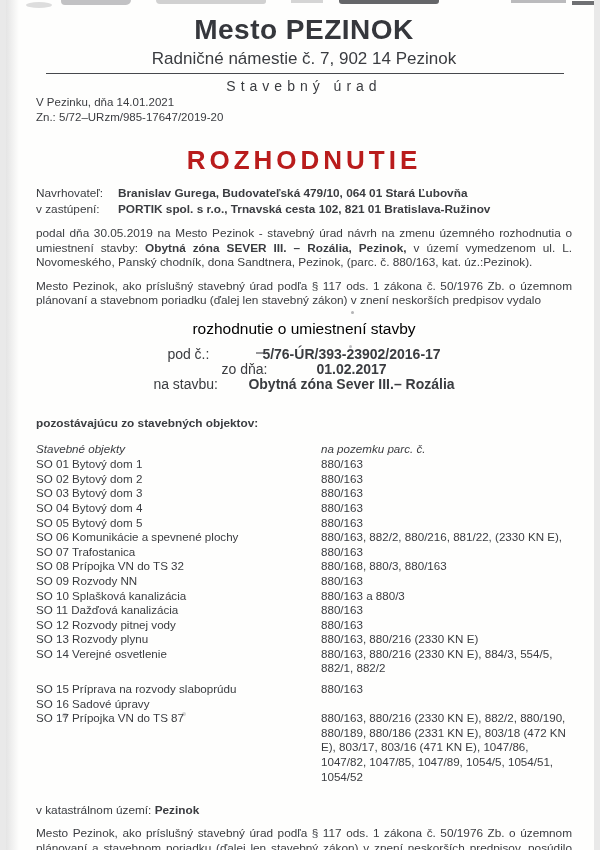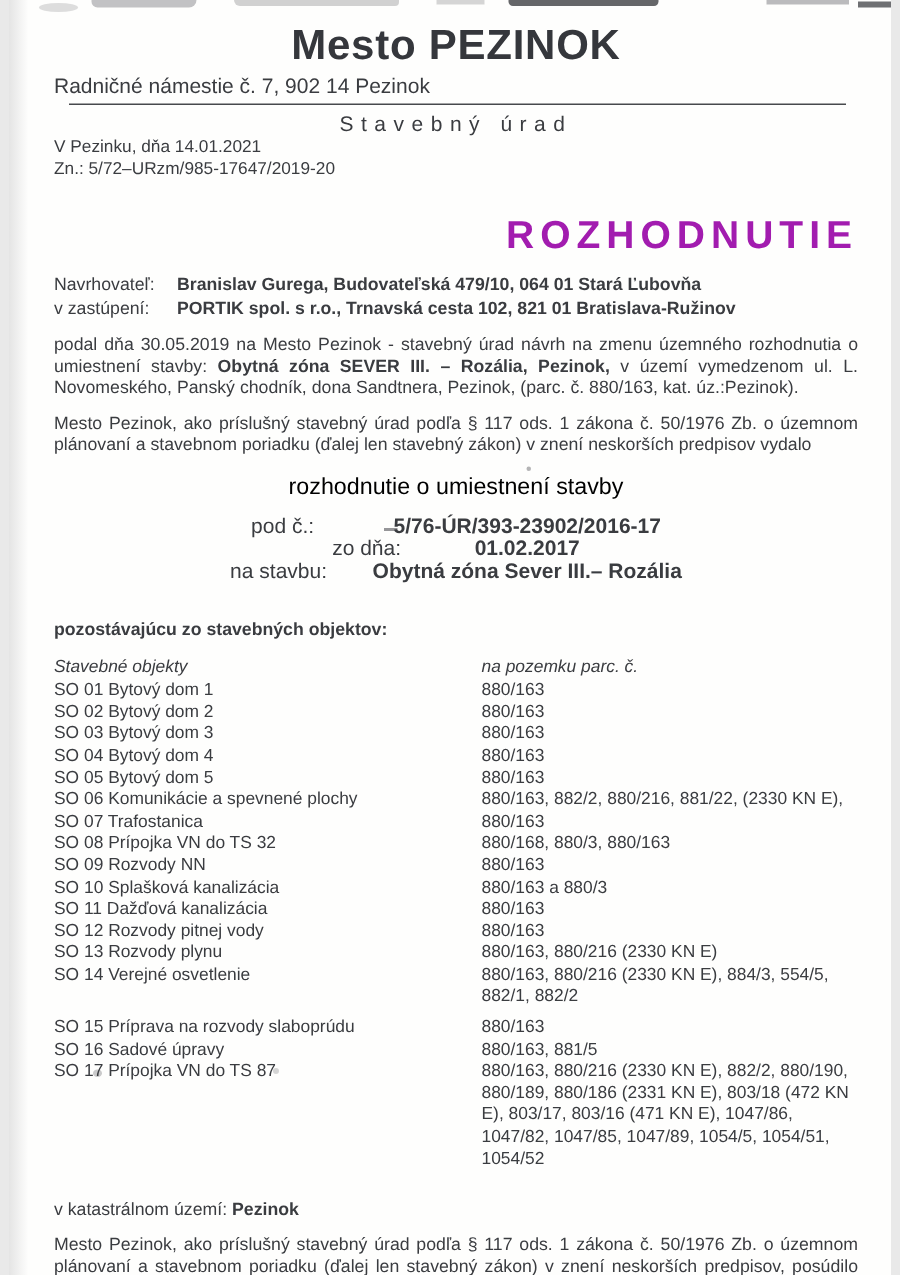--- a/index.html
+++ b/index.html
@@ -8,28 +8,28 @@
     background:#fefefd; overflow:hidden;
     font-family:"Liberation Sans", sans-serif; color:#3a3c40;
   }
   .edge-left { position:absolute; left:0; top:0; width:13px; height:100%;
     background:linear-gradient(to right, rgba(95,95,100,0.16), rgba(95,95,100,0)); }
   .artifact { position:absolute; background:#6a6a6e; }
   .content { position:relative; padding:12px 22px 0 30px; }
 
   .org { text-align:center; font-size:28px; font-weight:bold; letter-spacing:0.5px;
     color:#35373c; margin:2px 0 0 0; }
-  .addr { font-size:14px; margin-top:3px; }
+  .addr { text-align:center; font-size:17px; margin-top:3px; }
   .rule { border-top:1.6px solid #47494d; margin:4px 8px 0 10px; }
   .dept { text-align:center; font-size:14px; letter-spacing:5px; margin-top:4px; }
   .meta { font-size:11.5px; line-height:14px; margin-top:1px; }
   .meta:first-of-type { margin-top:7px; }
 
-  .decision-title { text-align:right; font-size:26px; font-weight:bold;
-    letter-spacing:4px; color:#a21caf; margin:21px 0 0 0; }
+  .decision-title { text-align:center; font-size:26px; font-weight:bold;
+    letter-spacing:4px; color:#b91c1c; margin:21px 0 0 0; }
 
   .kv { display:flex; font-size:11.8px; line-height:16px; }
   .parties { margin-top:9px; }
   .parties .k { width:82px; flex:none; }
   .parties .v { font-weight:bold; }
 
   p.body { font-size:11.8px; line-height:14.6px; text-align:justify;
     margin:9px 0 0 0; }
   p.body b { font-weight:bold; }
 
@@ -179,21 +179,20 @@
           <span class="obj-name">SO 14 Verejné osvetlenie</span>
           <span class="obj-parc">880/163, 880/216 (2330 KN E), 884/3, 554/5,
 882/1, 882/2</span>
         </div>
       <div class="obj-row gap-top">
           <span class="obj-name">SO 15 Príprava na rozvody slaboprúdu</span>
           <span class="obj-parc">880/163</span>
         </div>
       <div class="obj-row">
           <span class="obj-name">SO 16 Sadové úpravy</span>
-          <span class="obj-parc">880/163,  881/5</span>
         </div>
       <div class="obj-row">
           <span class="obj-name">SO 17 Prípojka VN do TS 87</span>
           <span class="obj-parc">880/163, 880/216 (2330 KN E), 882/2, 880/190,
 880/189, 880/186 (2331 KN E), 803/18 (472 KN
 E), 803/17, 803/16 (471 KN E), 1047/86,
 1047/82, 1047/85, 1047/89, 1054/5, 1054/51,
 1054/52</span>
         </div>
     </div>

